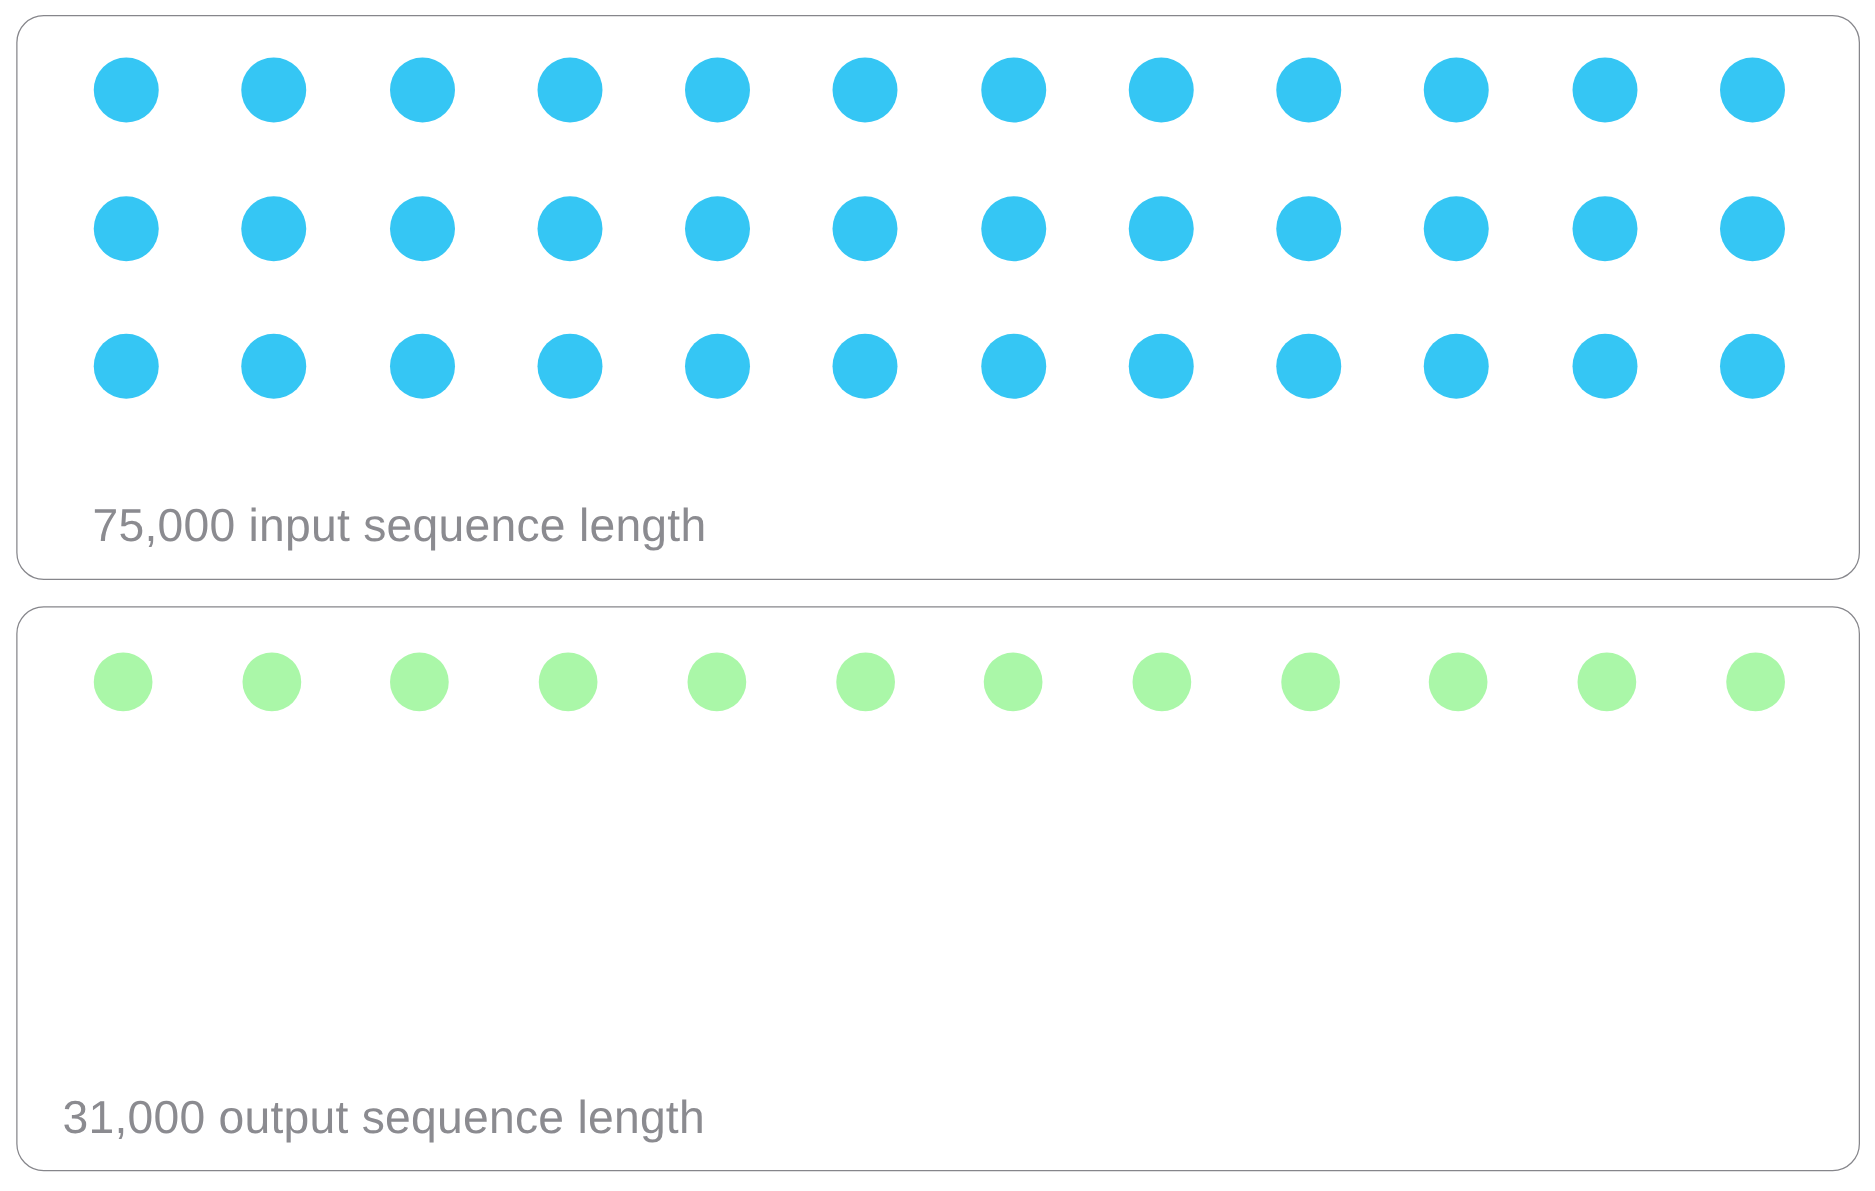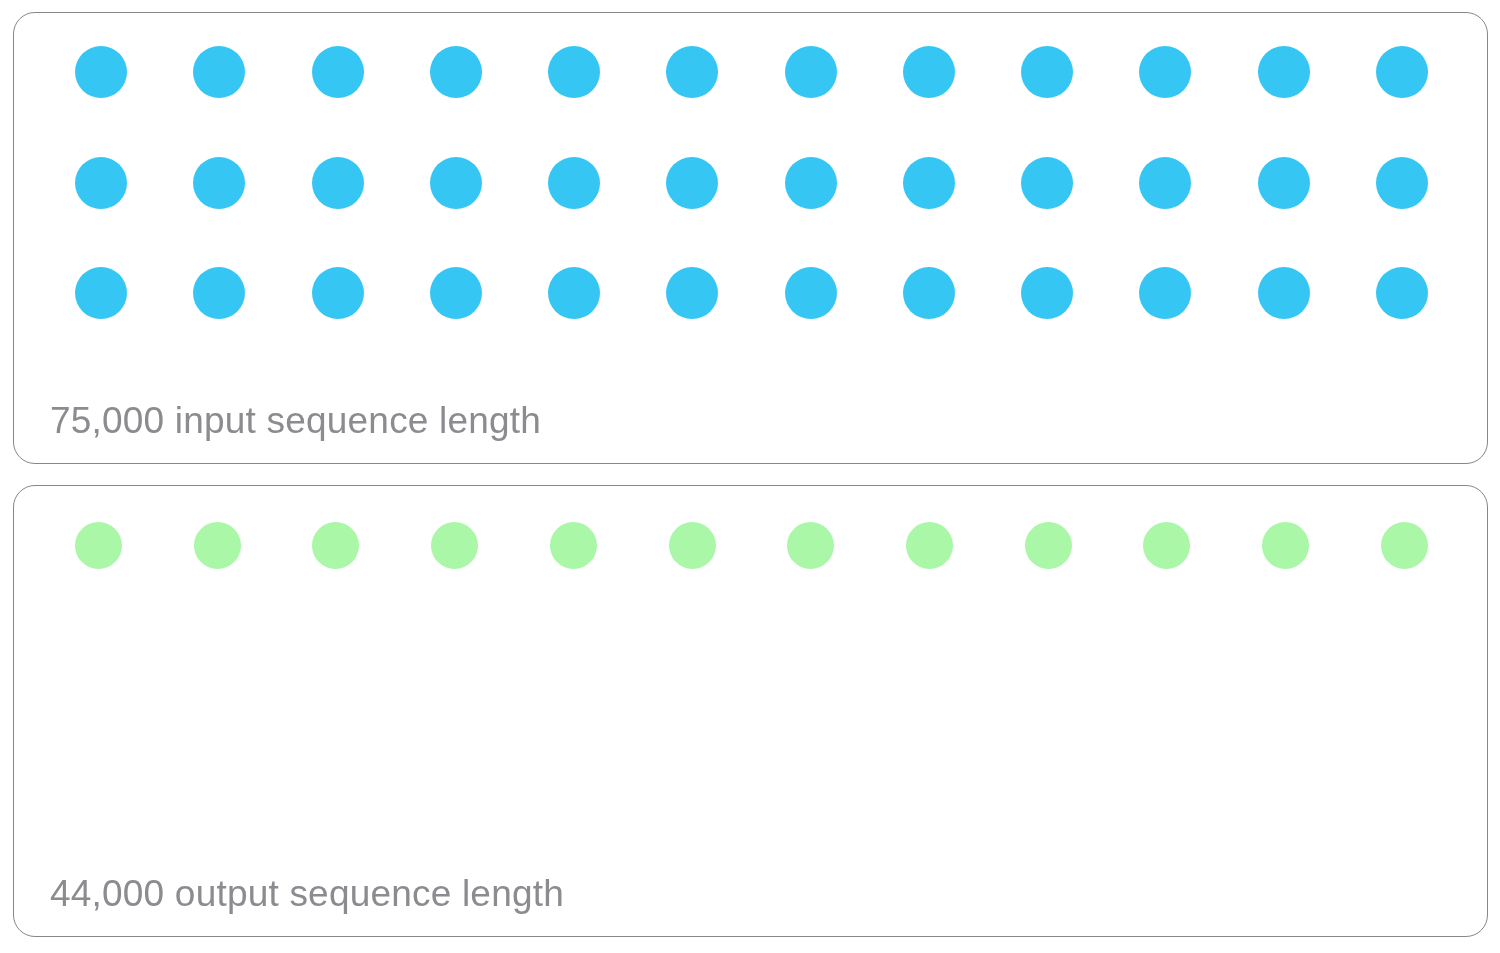--- a/index.html
+++ b/index.html
@@ -128,34 +128,34 @@
       <span class="dot dot-blue" style="background: rgb(53, 198, 244);"></span>
       <span class="dot dot-blue" style="background: rgb(53, 198, 244);"></span>
       <span class="dot dot-blue" style="background: rgb(53, 198, 244);"></span>
       <span class="dot dot-blue" style="background: rgb(53, 198, 244);"></span>
       <span class="dot dot-blue" style="background: rgb(53, 198, 244);"></span>
       <span class="dot dot-blue" style="background: rgb(53, 198, 244);"></span>
       <span class="dot dot-blue" style="background: rgb(53, 198, 244);"></span>
       <span class="dot dot-blue" style="background: rgb(53, 198, 244);"></span>
       <span class="dot dot-blue" style="background: rgb(53, 198, 244);"></span>
     </div>
-    <div class="card-label" style="color: rgb(139, 139, 144);">75,000 input sequence length</div>
+    <div class="card-label" style="color: rgb(139, 139, 144); margin-left: 24px;">75,000 input sequence length</div>
   </div>
 
   <div class="card" id="card-output" style="border-color: rgb(134, 134, 139);">
     <div class="dot-row">
       <span class="dot dot-green" style="background: rgb(170, 247, 168);"></span>
       <span class="dot dot-green" style="background: rgb(170, 247, 168);"></span>
       <span class="dot dot-green" style="background: rgb(170, 247, 168);"></span>
       <span class="dot dot-green" style="background: rgb(170, 247, 168);"></span>
       <span class="dot dot-green" style="background: rgb(170, 247, 168);"></span>
       <span class="dot dot-green" style="background: rgb(170, 247, 168);"></span>
       <span class="dot dot-green" style="background: rgb(170, 247, 168);"></span>
       <span class="dot dot-green" style="background: rgb(170, 247, 168);"></span>
       <span class="dot dot-green" style="background: rgb(170, 247, 168);"></span>
       <span class="dot dot-green" style="background: rgb(170, 247, 168);"></span>
       <span class="dot dot-green" style="background: rgb(170, 247, 168);"></span>
       <span class="dot dot-green" style="background: rgb(170, 247, 168);"></span>
     </div>
-    <div class="card-label" style="color: rgb(139, 139, 144);">44,000 output sequence length</div>
+    <div class="card-label" style="color: rgb(139, 139, 144);">31,000 output sequence length</div>
   </div>
 
 </div>
 
 </body></html>

